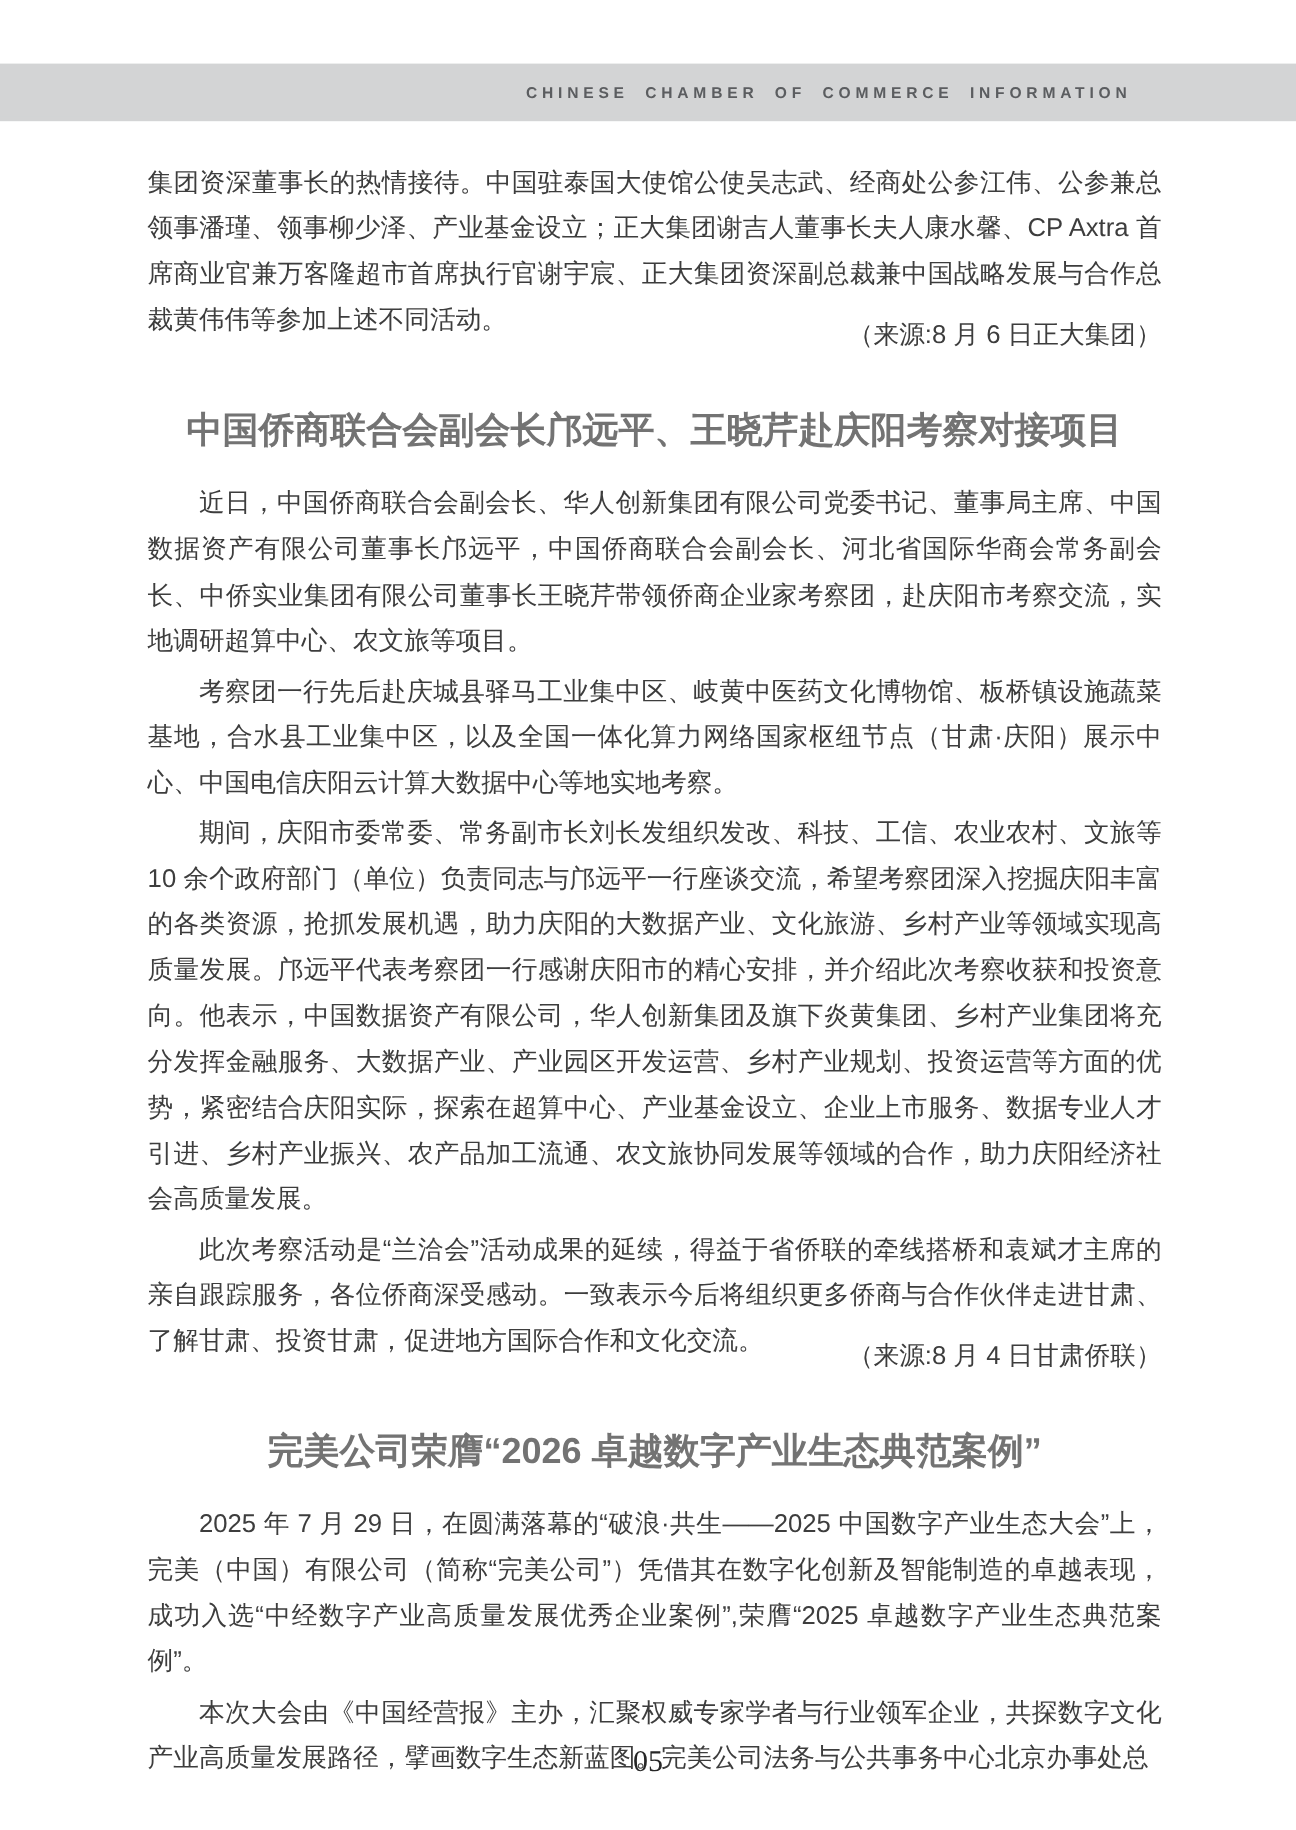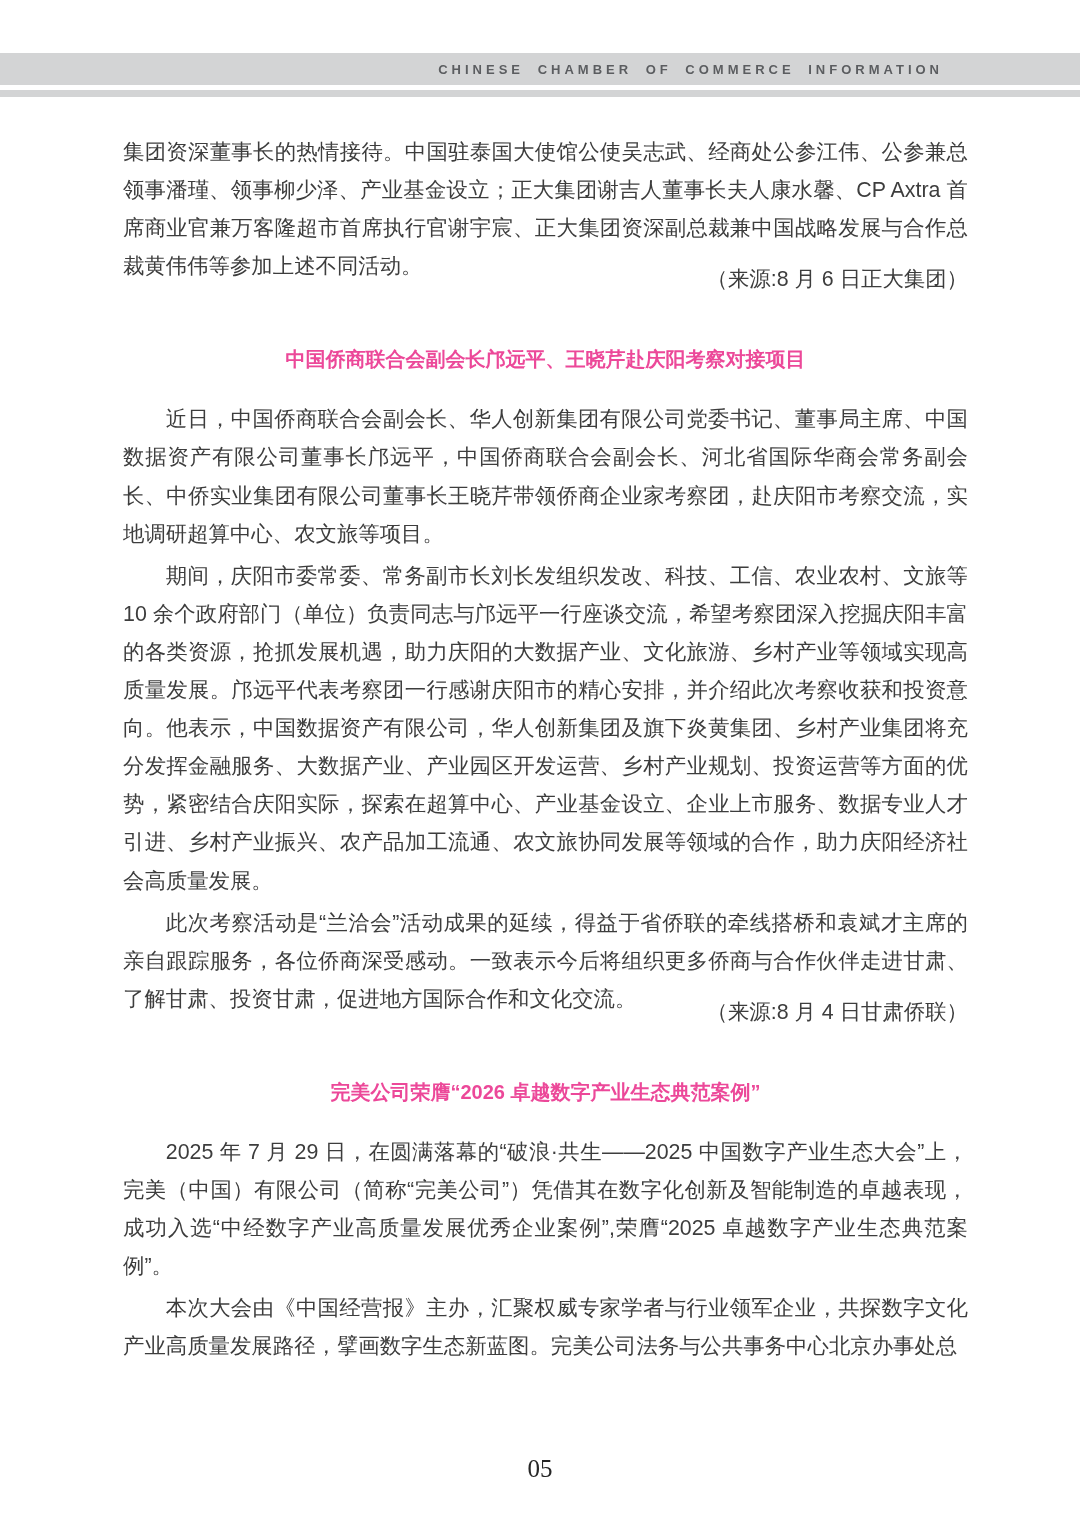--- a/index.html
+++ b/index.html
@@ -8,21 +8,21 @@
     width: 1080px;
     height: 1525px;
     background: #ffffff;
     overflow: hidden;
     font-family: "Liberation Sans", sans-serif;
   }
   
   .bar-thick {
     position: absolute;
     top: 53px; left: 0;
-    width: 1080px; height: 32px;
+    width: 1080px; height: 48px;
     background: #d3d4d5;
     display: flex;
     align-items: center;
     justify-content: flex-end;
     padding-right: 137px;
     box-sizing: border-box;
   }
   .banner-text {
     font-size: 13px;
     font-weight: bold;
@@ -51,24 +51,24 @@
     margin: 0 0 4px 0;
     text-indent: 2em;
   }
   .para.no-indent { text-indent: 0; }
   .source {
     float: right;
     color: #3d3d3d;
     margin-top: 13px;
   }
   .heading {
-    font-size: 20px;
+    font-size: 30px;
     line-height: 44px;
     font-weight: bold;
-    color: #ec4899;
+    color: #737373;
     text-align: center;
     text-indent: 0;
     margin: 52px 0 19px 0;
   }
   .page-number {
     position: absolute;
     top: 1455px; left: 0;
     width: 1080px;
     text-align: center;
     font-family: "Liberation Serif", serif;
@@ -91,20 +91,21 @@
     <section>
       <p class="para no-indent">
         <span>集团资深董事长的热情接待。中国驻泰国大使馆公使吴志武、经商处公参江伟、公参兼总领事潘瑾、领事柳少泽、产业基金设立；正大集团谢吉人董事长夫人康水馨、CP Axtra 首席商业官兼万客隆超市首席执行官谢宇宸、正大集团资深副总裁兼中国战略发展与合作总裁黄伟伟等参加上述不同活动。</span>
         <span class="source">（来源:8 月 6 日正大集团）</span>
       </p>
     </section>
 
     <section>
       <h2 class="heading">中国侨商联合会副会长邝远平、王晓芹赴庆阳考察对接项目</h2>
       <p class="para">近日，中国侨商联合会副会长、华人创新集团有限公司党委书记、董事局主席、中国数据资产有限公司董事长邝远平，中国侨商联合会副会长、河北省国际华商会常务副会长、中侨实业集团有限公司董事长王晓芹带领侨商企业家考察团，赴庆阳市考察交流，实地调研超算中心、农文旅等项目。</p>
+      <p class="para">考察团一行先后赴庆城县驿马工业集中区、岐黄中医药文化博物馆、板桥镇设施蔬菜基地，合水县工业集中区，以及全国一体化算力网络国家枢纽节点（甘肃·庆阳）展示中心、中国电信庆阳云计算大数据中心等地实地考察。</p>
       <p class="para">期间，庆阳市委常委、常务副市长刘长发组织发改、科技、工信、农业农村、文旅等 10 余个政府部门（单位）负责同志与邝远平一行座谈交流，希望考察团深入挖掘庆阳丰富的各类资源，抢抓发展机遇，助力庆阳的大数据产业、文化旅游、乡村产业等领域实现高质量发展。邝远平代表考察团一行感谢庆阳市的精心安排，并介绍此次考察收获和投资意向。他表示，中国数据资产有限公司，华人创新集团及旗下炎黄集团、乡村产业集团将充分发挥金融服务、大数据产业、产业园区开发运营、乡村产业规划、投资运营等方面的优势，紧密结合庆阳实际，探索在超算中心、产业基金设立、企业上市服务、数据专业人才引进、乡村产业振兴、农产品加工流通、农文旅协同发展等领域的合作，助力庆阳经济社会高质量发展。</p>
       <p class="para">
         <span>此次考察活动是“兰洽会”活动成果的延续，得益于省侨联的牵线搭桥和袁斌才主席的亲自跟踪服务，各位侨商深受感动。一致表示今后将组织更多侨商与合作伙伴走进甘肃、了解甘肃、投资甘肃，促进地方国际合作和文化交流。</span>
         <span class="source">（来源:8 月 4 日甘肃侨联）</span>
       </p>
     </section>
 
     <section>
       <h2 class="heading">完美公司荣膺“2026 卓越数字产业生态典范案例”</h2>
       <p class="para">2025 年 7 月 29 日，在圆满落幕的“破浪·共生——2025 中国数字产业生态大会”上，完美（中国）有限公司（简称“完美公司”）凭借其在数字化创新及智能制造的卓越表现，成功入选“中经数字产业高质量发展优秀企业案例”,荣膺“2025 卓越数字产业生态典范案例”。</p>

